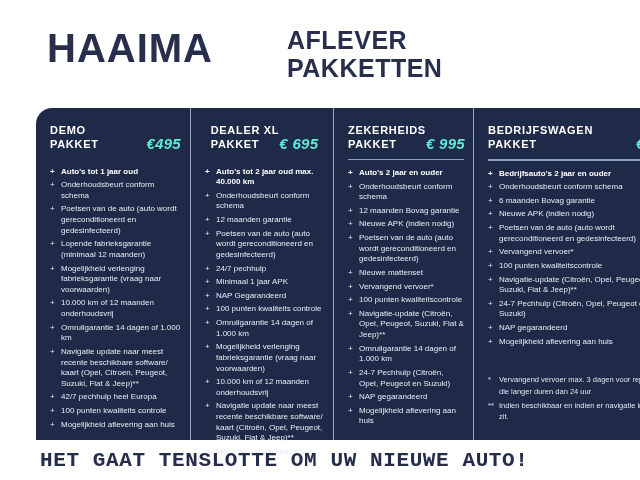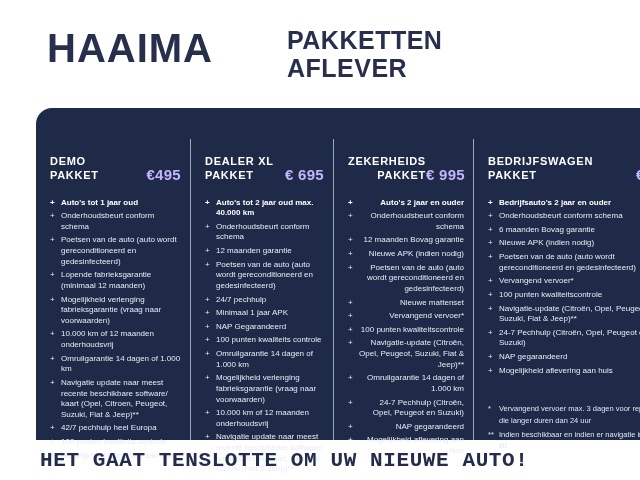--- a/index.html
+++ b/index.html
@@ -25,37 +25,37 @@
     color:#272f4d;letter-spacing:0.5px;
   }
   
   .panel{
     position:absolute;left:36px;top:108px;right:0;height:332px;
     background:#1e2a47;border-top-left-radius:16px;
     display:flex;box-sizing:border-box;
   }
   .col{
     box-sizing:border-box;padding:15px 9px 10px 14px;
-    display:flex;flex-direction:column;margin-top:31px;
+    display:flex;flex-direction:column;
   }
   .col-1{width:154px;}
-  .col-2{width:143px;}
-  .col-3{width:140px;text-align:right;}
+  .col-2{width:143px;align-items:center;}
+  .col-3{width:140px;}
   .col-4{flex:1;}
   .col + .col{border-left:1px solid rgba(198,212,234,0.75);}
   .col-header{
     display:flex;justify-content:space-between;align-items:flex-end;
   }
   .col-name{
     font-size:11px;font-weight:700;line-height:1.3;
     color:#ffffff;letter-spacing:0.7px;
   }
   .col-price{
-    font-size:15px;font-weight:700;color:#c4b5fd;
-    letter-spacing:0.3px;white-space:nowrap;
+    font-size:15px;font-weight:700;color:#5eead4;
+    letter-spacing:0.3px;white-space:nowrap;font-style:italic;
   }
   .rule{
     height:2px;background:#8da1c2;border:none;
     margin:7px 0 8px 0;width:100%;
   }
   .items{
     list-style:none;margin:0;padding:0;
     font-size:8px;line-height:1.33;color:#e7ecf5;
   }
   .items li{
@@ -78,22 +78,22 @@
 </head>
 <body>
 
 <div class="stage">
 
   <div class="logo">
     <div class="logo-name">HAAIMA</div>
   </div>
 
   <div class="page-title">
+    <div>AFLEVER</div>
     <div>PAKKETTEN</div>
-    <div>AFLEVER</div>
   </div>
 
   <section class="panel" id="panel">
       <div class="col col-1">
         <div class="col-header">
           <div class="col-name">
             <div>DEMO</div>
             <div>PAKKET</div>
           </div>
           <div class="col-price">€495</div>

